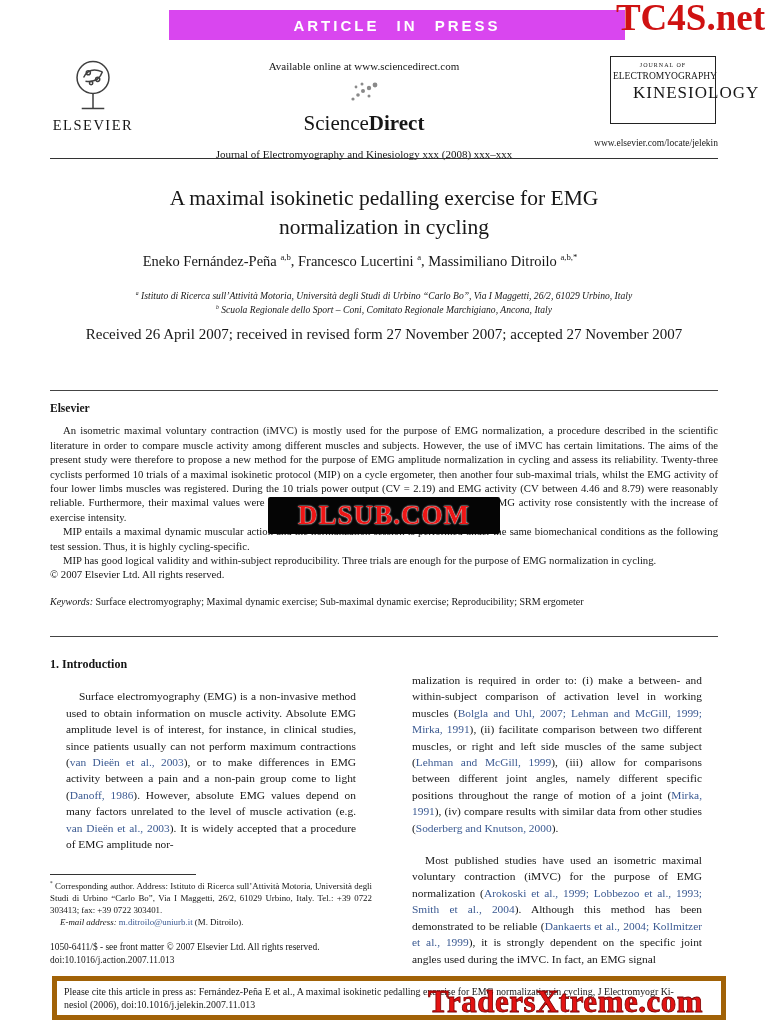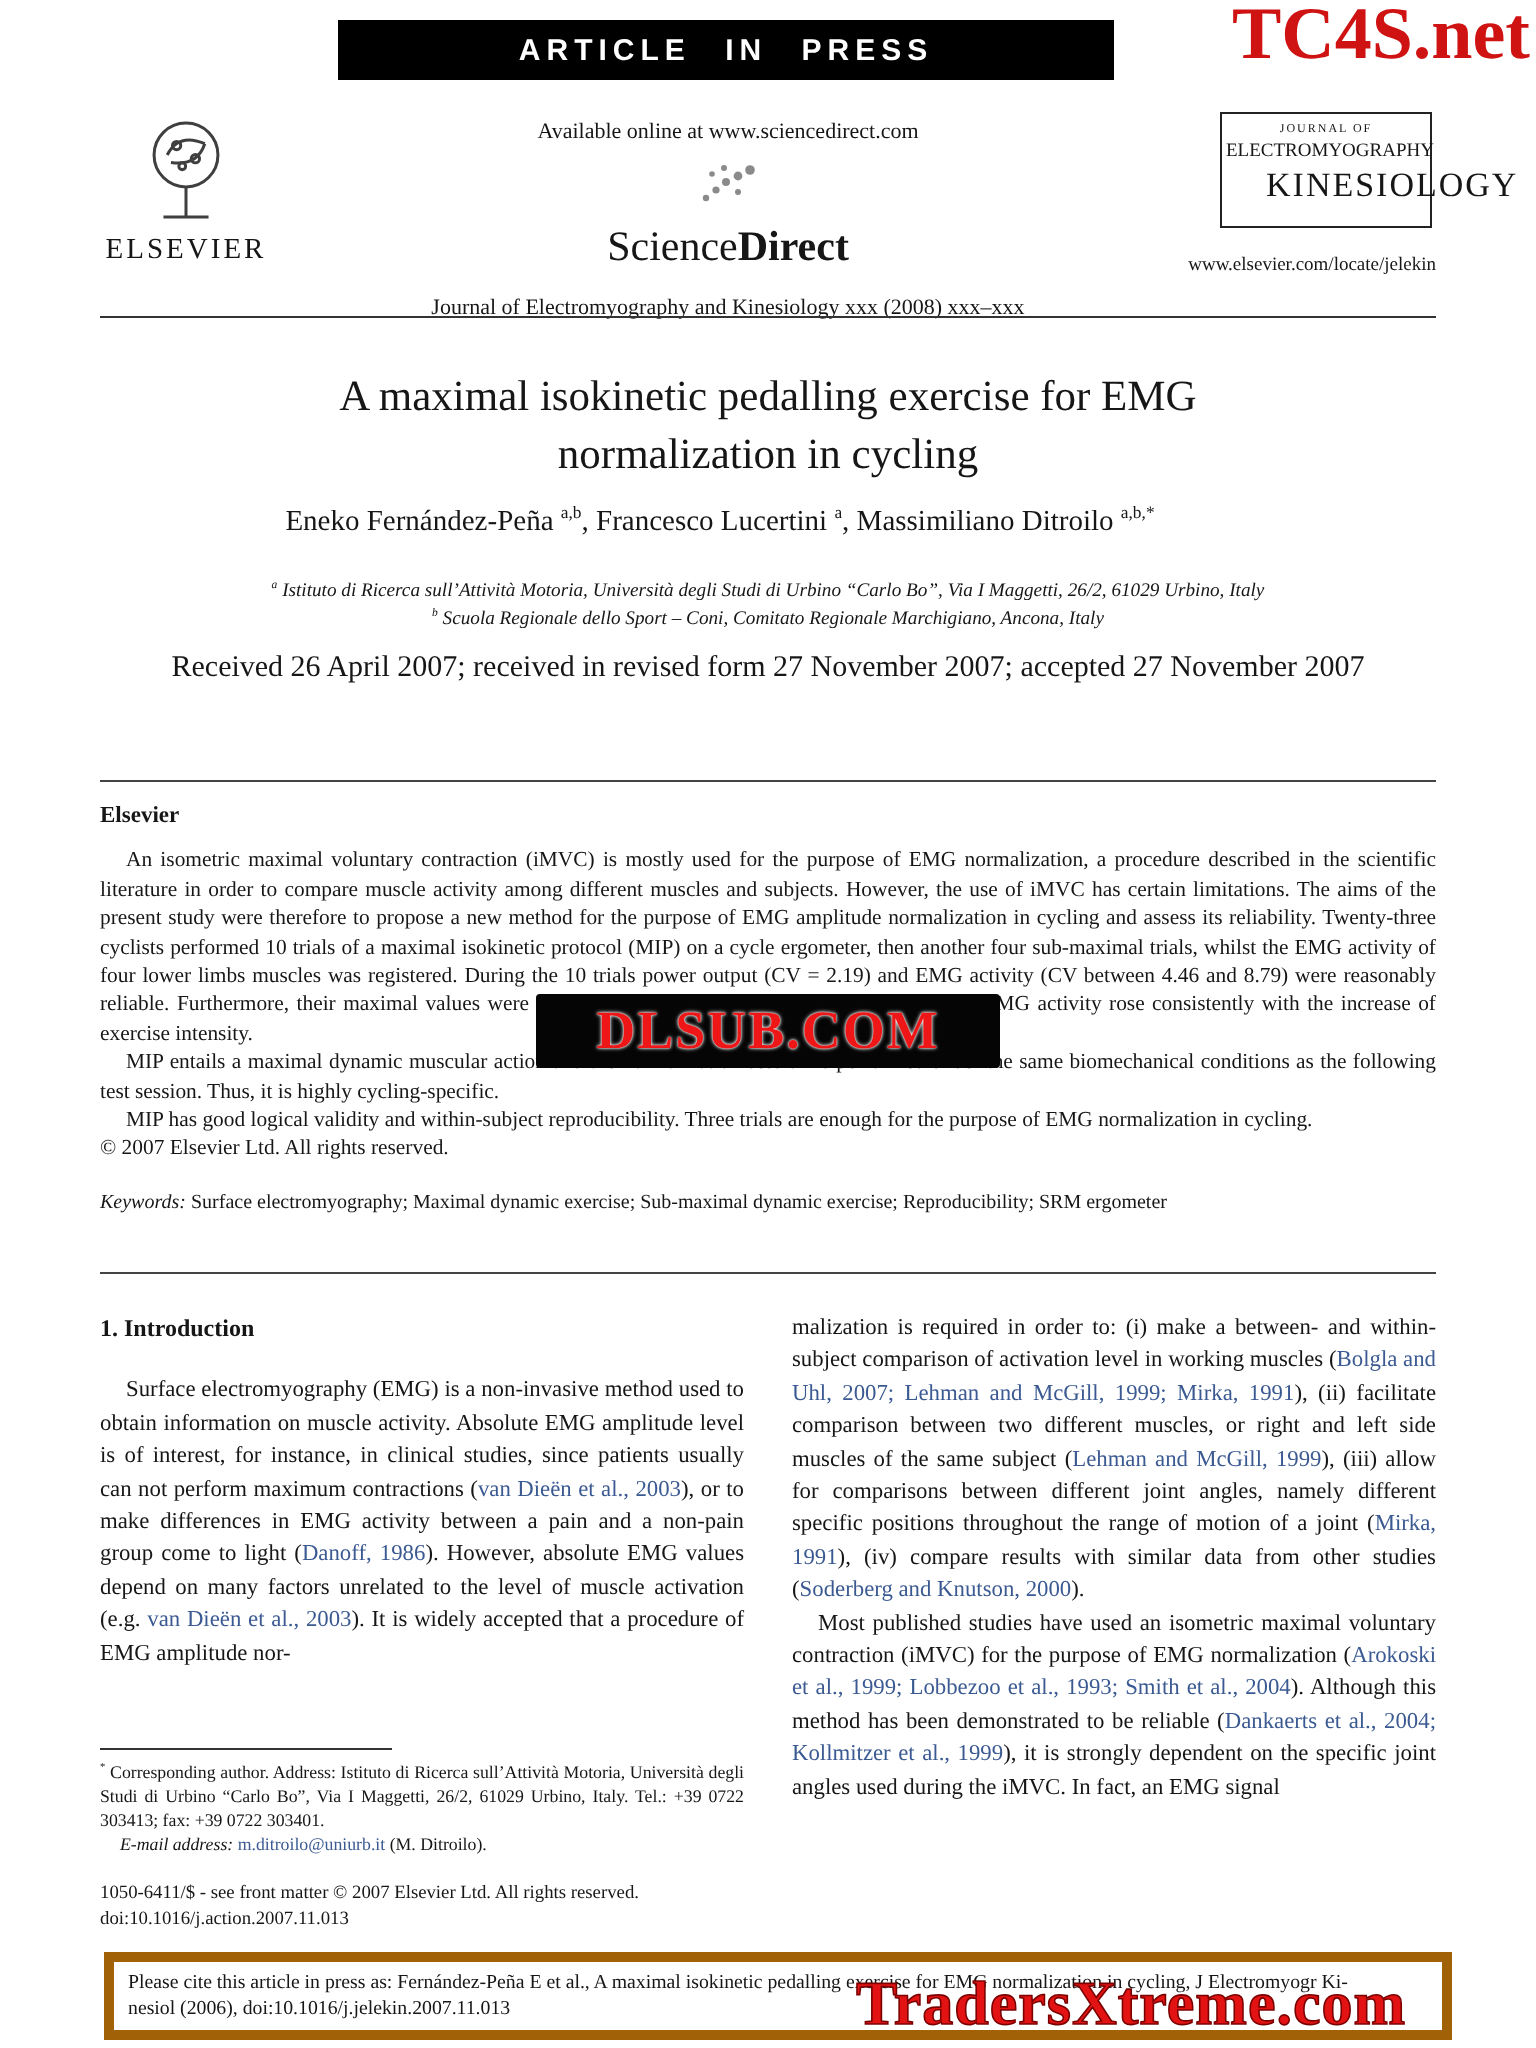--- a/index.html
+++ b/index.html
@@ -3,42 +3,42 @@
 <meta charset="utf-8">
 <style>
   html,body { margin:0; padding:0; background:#e8e8e8; }
   .page {
     position:relative; width:768px; height:1024px; margin:0 auto;
     background:#ffffff; overflow:hidden;
     font-family:"Liberation Serif", serif; color:#161616;
   }
   
   .banner {
-    position:absolute; left:169px; top:10px; width:388px; height:30px;
-    background:#000000; display:flex; align-items:center; justify-content:center;
+    position:absolute; left:169px; top:10px; width:456px; height:30px;
+    background:#d946ef; display:flex; align-items:center; justify-content:center;
   }
   .banner span {
     color:#ffffff; font-family:"Liberation Sans", sans-serif; font-weight:bold;
     font-size:15px; letter-spacing:3px; word-spacing:10px;
   }
   .wm-top {
     position:absolute; top:-4px; right:3px; font-size:37px; font-weight:bold;
     color:#cf1212; font-family:"Liberation Serif", serif;
   }
   
   .elsevier { position:absolute; left:50px; top:54px; width:86px; text-align:center; }
   .elsevier svg { display:block; margin:0 auto; }
   .elsevier-name { font-size:14.5px; letter-spacing:1.5px; margin-top:1px; }
   .center-head { position:absolute; left:184px; top:60px; width:360px; text-align:center; }
   .avail { font-size:11px; }
   .sd-logo { margin-top:7px; font-size:21px; display:flex; justify-content:center; align-items:center; gap:6px;flex-direction:column; }
   .sd2 { font-weight:bold; }
   .jref { font-size:11px; margin-top:12px; }
   .right-head { position:absolute; left:548px; top:56px; width:170px; }
-  .jlogo-box { margin-left:62px; width:106px; box-sizing:border-box; border:1px solid #222; padding:5px 2px 10px; text-align:center; }
+  .jlogo-box { margin-left:62px; width:106px; box-sizing:border-box; border:1px solid #222; padding:5px 2px 20px; text-align:center; }
   .jl1 { font-size:6px; letter-spacing:1px; }
   .jl2 { font-size:9.5px; margin-top:3px; font-variant:small-caps; }
   .jl3 { font-size:17px; margin-top:2px; letter-spacing:1px; font-variant:small-caps;margin-left:20px; }
   .jurl { text-align:right; margin-top:14px; font-size:9.5px; white-space:nowrap; }
   .rule1 { position:absolute; left:50px; right:50px; top:158px; border-top:1px solid #333; }
   
   .title { position:absolute; left:134px; top:184px; width:500px; text-align:center;
            font-size:21.5px; font-weight:normal; line-height:29px; margin:0; }
   .authors { position:absolute; left:0; top:253px; width:720px; text-align:center; font-size:14.5px; }
   sup { font-size:0.6em; vertical-align:super; line-height:0; }
@@ -58,21 +58,21 @@
     color:#ee1616; font-weight:bold; font-size:27px; letter-spacing:1px;
     display:flex; align-items:center; justify-content:center; border-radius:2px;
     text-shadow:0 0 1px #ffffff, 0 0 2px #ffffff;
   }
   .rule2 { position:absolute; left:50px; right:50px; top:636px; border-top:1px solid #444; }
   
   .col { position:absolute; top:656px; width:322px; font-size:11.4px; line-height:16.4px; text-align:justify; }
   .col.left { left:50px; }
   .col.right { left:396px; }
   .sec-head { font-weight:bold; font-size:12px; margin:0 0 15px; text-align:left; }
-  .col p { margin:0; }
+  .col p { margin:16px; }
   .cite { color:#3b5a92; }
   .email { color:#3b5a92; }
   
   .footnote { position:absolute; left:50px; top:874px; width:322px; font-size:8.9px;
               line-height:12px; text-align:justify; }
   .fn-rule { width:146px; border-top:1px solid #333; margin-bottom:5px; }
   .footnote p { margin:0; }
   .fn-email { text-indent:10px; }
   .footer { position:absolute; left:50px; top:941px; font-size:9.4px; line-height:13px; }
   .cite-box { position:absolute; left:52px; top:976px; width:650px; border:5px solid #a16207;

